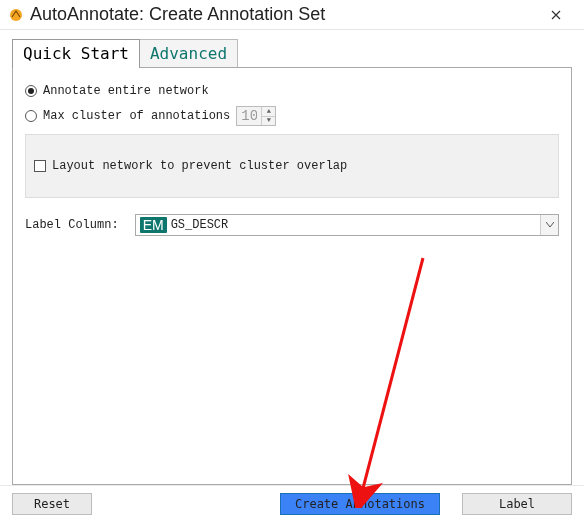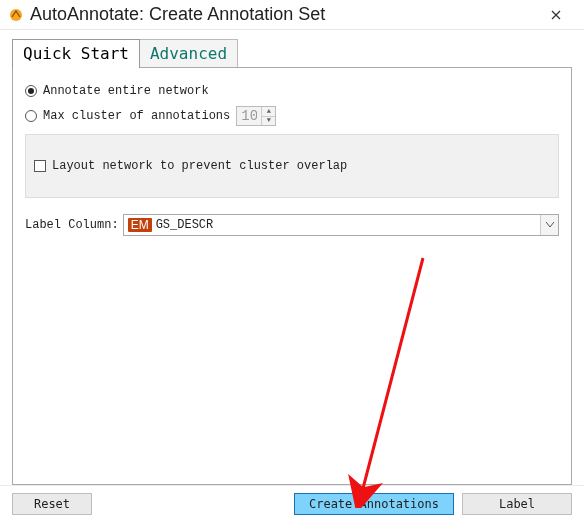--- a/index.html
+++ b/index.html
@@ -135,35 +135,35 @@
   .spinner .arrow:last-child { border-bottom: none; }
   .block-band {
     background: #f1f1f1;
     border: 1px solid #ddd;
     padding: 24px 8px;
     margin: 8px 0 16px 0;
     display: flex;
     align-items: center;
   }
   .combo-row { margin-top: 4px; }
-  .combo-label { margin-right: 4px; }
+  .combo-label { margin-right: 16px; }
   .combo {
     flex: 1;
     height: 22px;
     border: 1px solid #aaa;
     background: #fff;
     display: flex;
     align-items: center;
     padding: 0 4px;
     position: relative;
   }
   .combo .em-badge {
-    background: #c2410c;
+    background: #0f766e;
     color: #fff;
-    font-size: 12px;
+    font-size: 14px;
     padding: 0 3px;
     margin-right: 4px;
     font-family: Arial, sans-serif;
     border-radius: 1px;
   }
   .combo .drop {
     position: absolute;
     right: 0; top: 0; bottom: 0;
     width: 18px;
     border-left: 1px solid #ccc;
@@ -173,38 +173,38 @@
   .arrow-annot {
     position: absolute;
     pointer-events: none;
   }
   .footer {
     height: 36px;
     border-top: 1px solid #e9e9e9;
     display: flex;
     align-items: center;
     padding: 0 12px;
-    gap: 8px;
+    gap: 22px;
     background: #fff;
   }
   .btn {
     height: 22px;
     min-width: 110px;
     padding: 0 14px;
     background: #eaeaea;
     border: 1px solid #bdbdbd;
     font-family: "SimSun","NSimSun",monospace;
     font-size: 12px;
     color: #222;
     display: flex; align-items: center; justify-content: center;
     cursor: default;
   }
   .btn.primary {
     border: 1px solid #1a6fb5;
-    background: #7dd3fc;
+    background: #3b82f6;
   }
   .footer .spacer { flex: 1; }
 </style>
 </head>
 <body>
 
 <div class="titlebar">
   <span class="app-icon">
     <svg width="16" height="16" viewBox="0 0 16 16">
       <circle cx="8" cy="8" r="6" fill="#f6a623"></circle>

